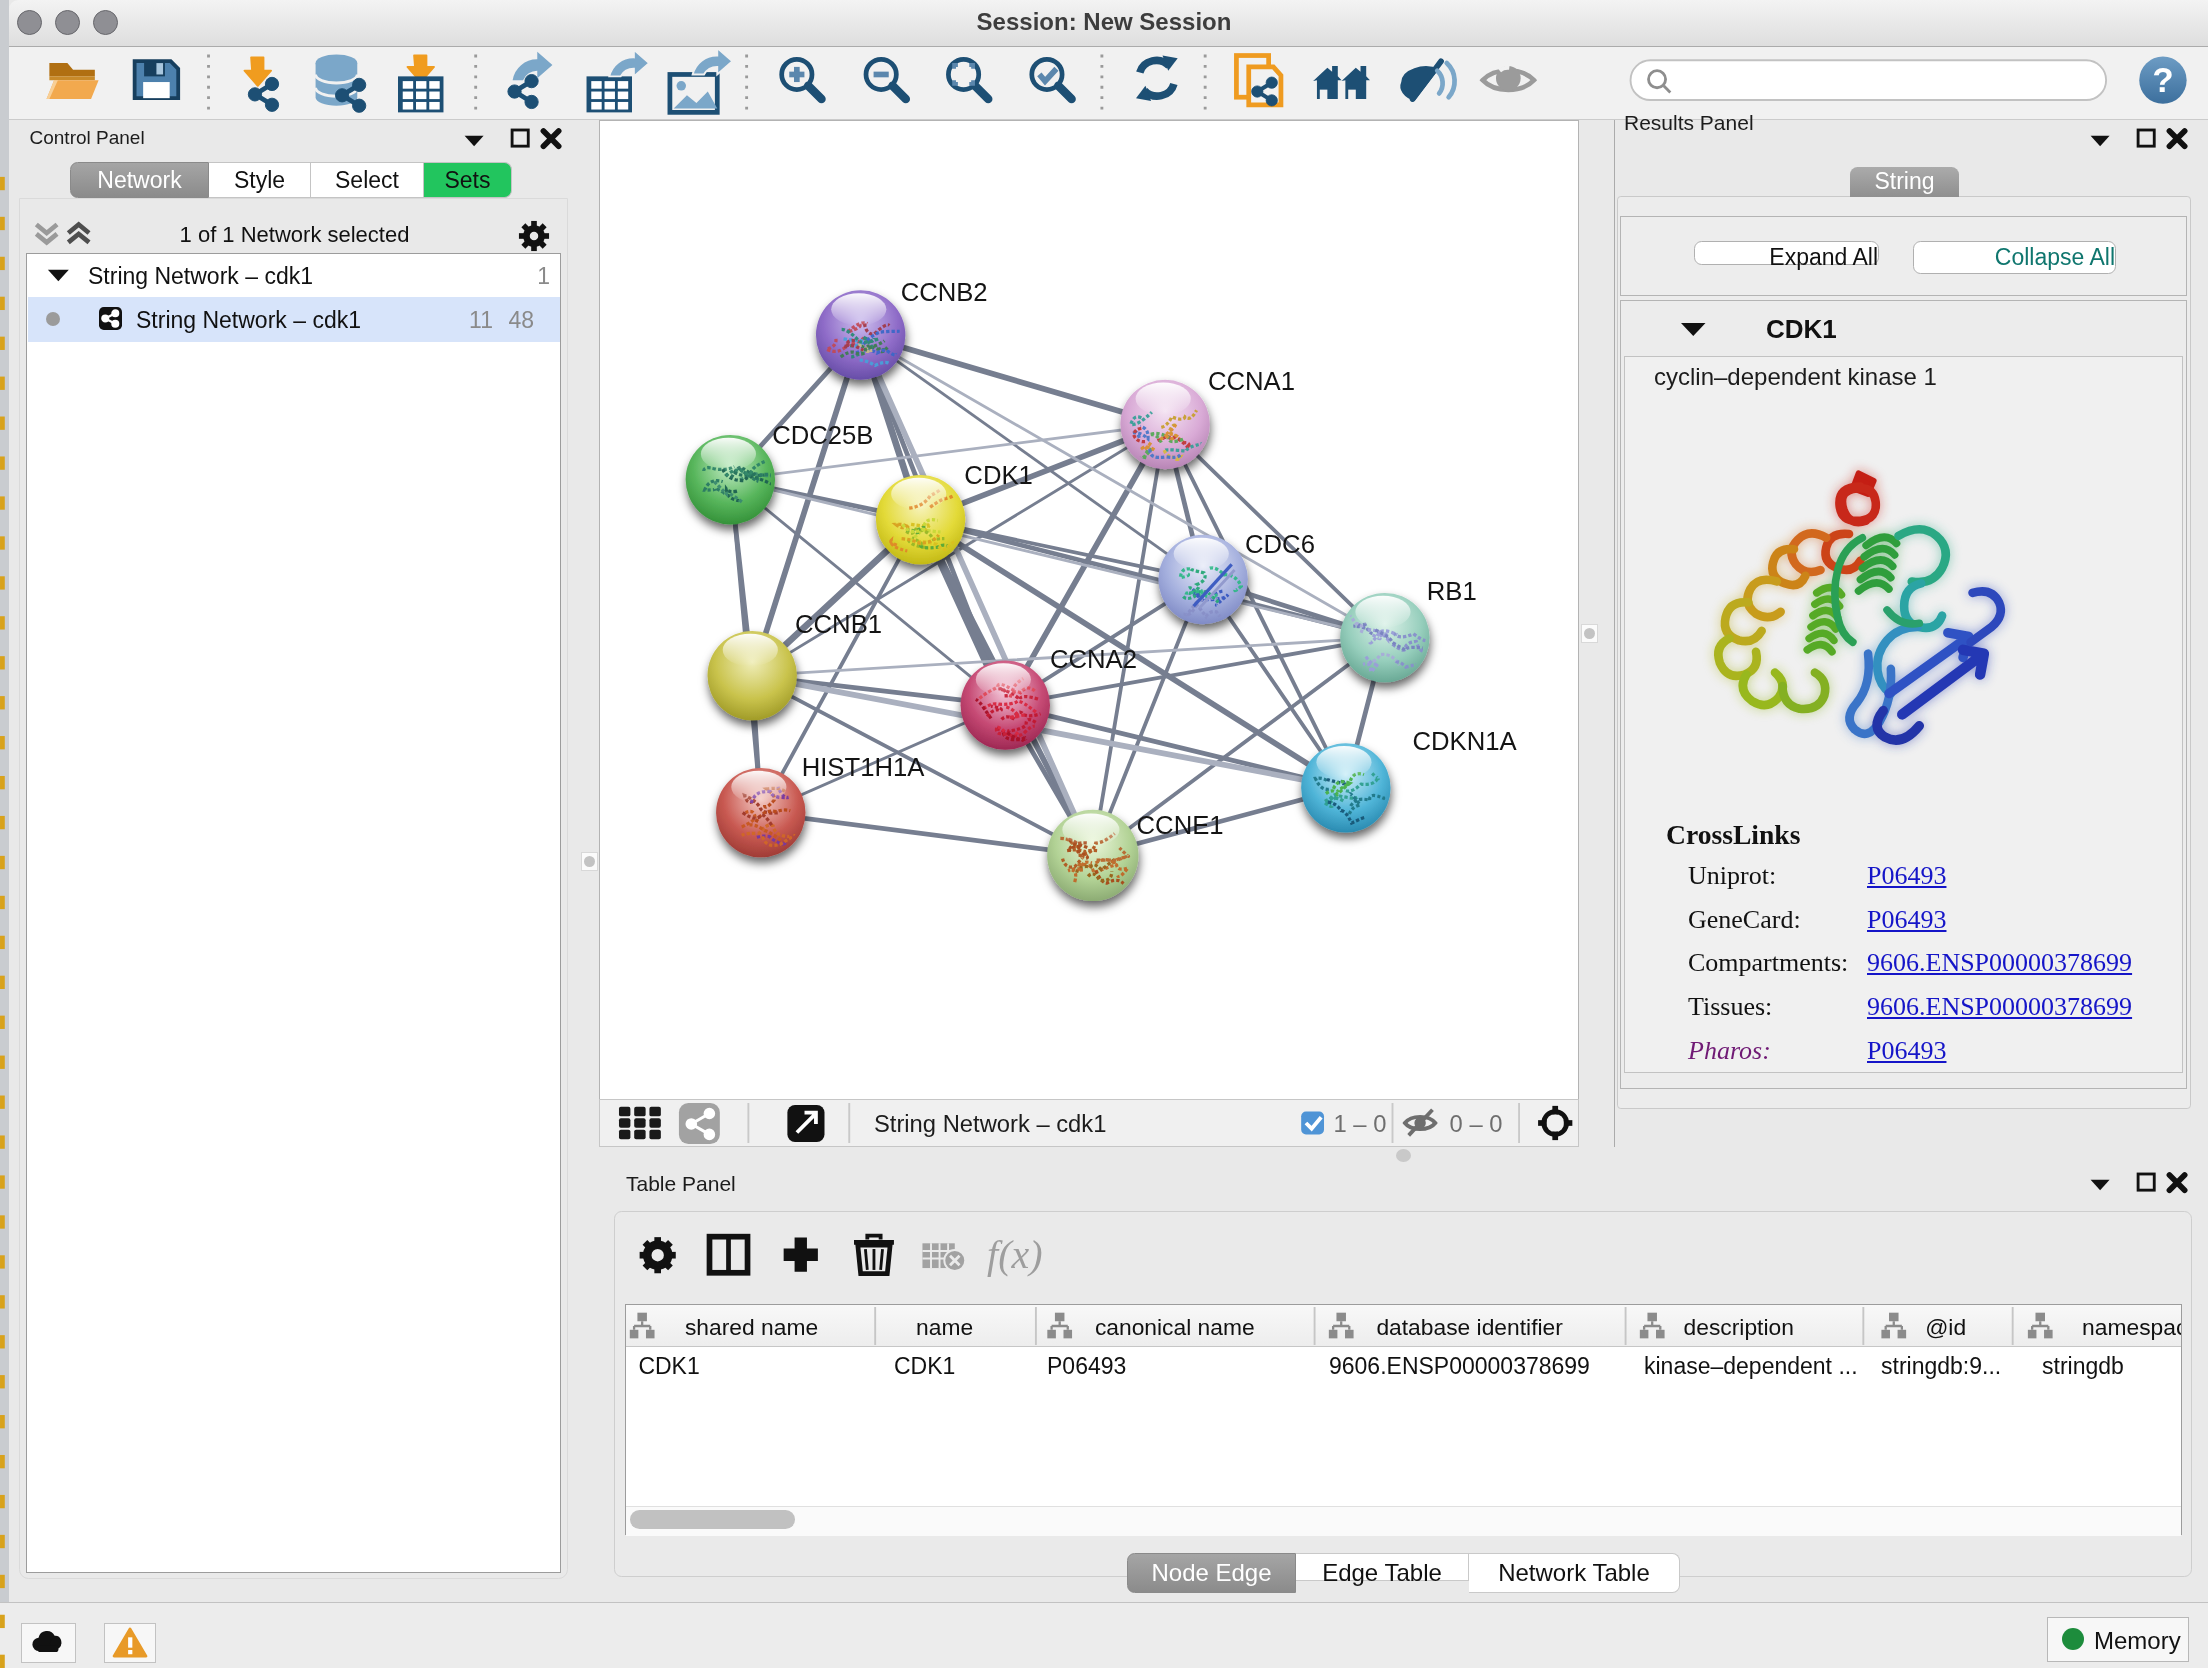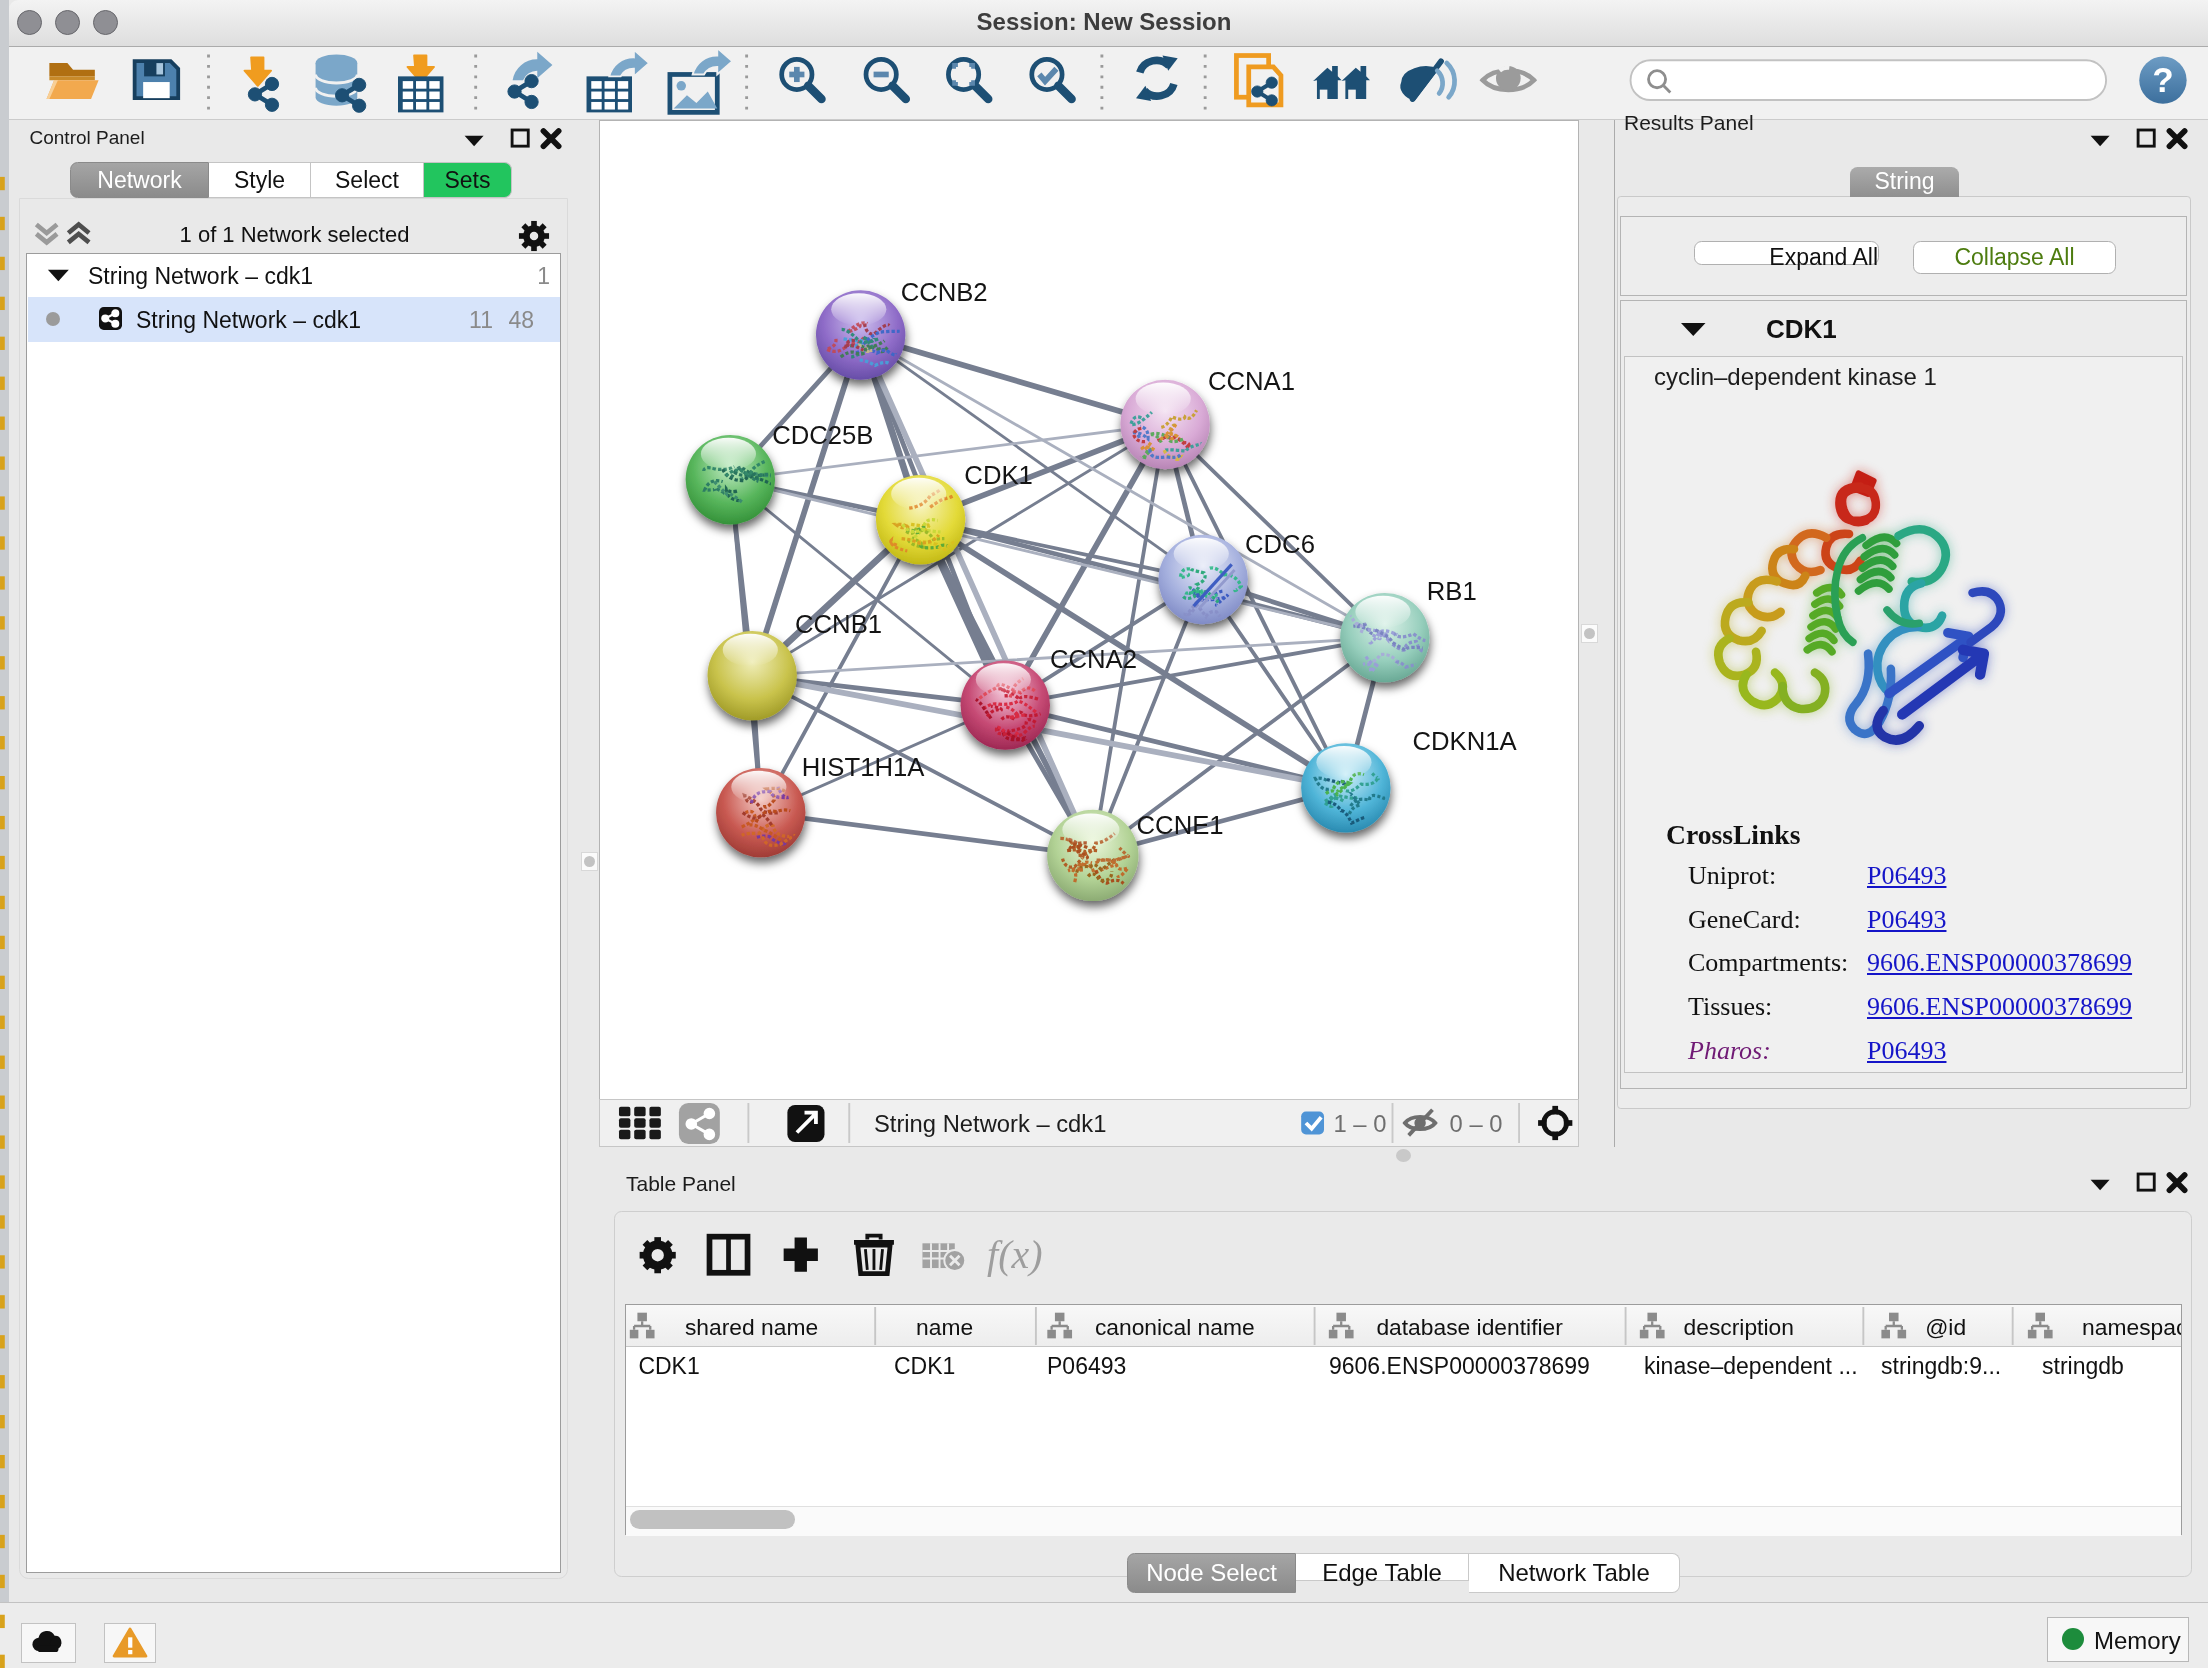--- a/index.html
+++ b/index.html
@@ -697,21 +697,21 @@
 </svg>
 
 <div class="abs" style="left:1617px;top:196px;width:574px;height:913px;background:#ececec;border:1px solid #c9c9c9;border-radius:3.8px;box-sizing:border-box;"></div>
 <div class="abs" style="left:1850px;top:167px;width:109px;height:29.5px;background:linear-gradient(#ababab,#8f8f8f);border-radius:7.6px 7.6px 0 0;
      color:#fff;font-size:23px;text-align:center;line-height:29.5px;">String</div>
 
 <div class="abs" style="left:1620px;top:216px;width:567px;height:80px;background:#ededed;border:1px solid #b4b4b4;box-sizing:border-box;"></div>
 <div class="abs" style="left:1694px;top:241px;width:185px;height:24px;background:#ffffff;border:1px solid #b0b0b0;border-radius:7.6px;box-sizing:border-box;
      font-size:23px;color:#111;text-align:right;line-height:31px;">Expand All</div>
 <div class="abs" style="left:1913px;top:241px;width:203px;height:33px;background:#ffffff;border:1px solid #b0b0b0;border-radius:7.6px;box-sizing:border-box;
-     font-size:23px;color:#4d7c0f;text-align:center;line-height:31px;">Collapse All</div>
+     font-size:23px;color:#0f766e;text-align:right;line-height:31px;">Collapse All</div>
 
 <div class="abs" style="left:1620px;top:300px;width:567px;height:789px;background:#ececec;border:1px solid #b4b4b4;box-sizing:border-box;"></div>
 <svg class="abs" style="left:1679px;top:321px;" width="28.5" height="17" viewBox="0 0 30 18">
     <path d="M2,2 l26,0 -13,14 Z" fill="#111"></path>
   </svg>
 <div class="abs" style="left:1766px;top:314px;font-size:26px;font-weight:bold;color:#111;">CDK1</div>
 
 <div class="abs" style="left:1624px;top:356px;width:559px;height:717px;background:#f0f0f0;border:1px solid #c2c2c2;box-sizing:border-box;"></div>
 <div class="abs" style="left:1654px;top:363px;font-size:24px;color:#1c1c1c;">cyclin–dependent kinase 1</div>
 
@@ -876,21 +876,21 @@
   <span class="abs" style="left:703px;top:5.7px;">9606.ENSP00000378699</span>
   <span class="abs" style="left:1018px;top:5.7px;">kinase–dependent ...</span>
   <span class="abs" style="left:1255px;top:5.7px;">stringdb:9...</span>
   <span class="abs" style="left:1416px;top:5.7px;">stringdb</span>
 </div>
 
 <div class="abs" style="left:626px;top:1506px;width:1555px;height:28.5px;background:#fafafa;border-top:1px solid #e0e0e0;"></div>
 <div class="abs" style="left:630px;top:1510px;width:165px;height:19px;background:#c1c1c1;border-radius:9.5px;"></div>
 
 <div class="abs" style="left:1127px;top:1553px;width:169px;height:40px;background:linear-gradient(#a5a5a5,#8b8b8b);border:1px solid #8a8a8a;border-radius:7.6px 0 0 7.6px;box-sizing:border-box;
-     color:#fff;font-size:24px;text-align:center;line-height:38px;">Node Select</div>
+     color:#fff;font-size:24px;text-align:center;line-height:38px;">Node Edge</div>
 <div class="abs" style="left:1296px;top:1553px;width:173px;height:28px;background:#ffffff;border:1px solid #c9c9c9;border-left:none;box-sizing:border-box;
      color:#111;font-size:24px;text-align:center;line-height:38px;">Edge Table</div>
 <div class="abs" style="left:1469px;top:1553px;width:211px;height:40px;background:#ffffff;border:1px solid #c9c9c9;border-left:none;border-radius:0 7.6px 7.6px 0;box-sizing:border-box;
      color:#111;font-size:24px;text-align:center;line-height:38px;">Network Table</div>
 
 <div class="abs" style="left:0;top:1602px;width:2208px;height:67px;background:#ececec;border-top:1px solid #c2c2c2;"></div>
 
 <div class="abs" style="left:21px;top:1623px;width:55px;height:40px;background:#f7f7f7;border:1px solid #c2c2c2;box-sizing:border-box;"></div>
 <svg class="abs" style="left:30px;top:1630px;" width="36" height="25" viewBox="0 0 38 26">
   <path d="M10,22 a7,7 0 0 1 -1,-14 a9,9 0 0 1 17,-2 a6.5,6.5 0 0 1 4,12 l-2,4 Z" fill="#111"></path>

